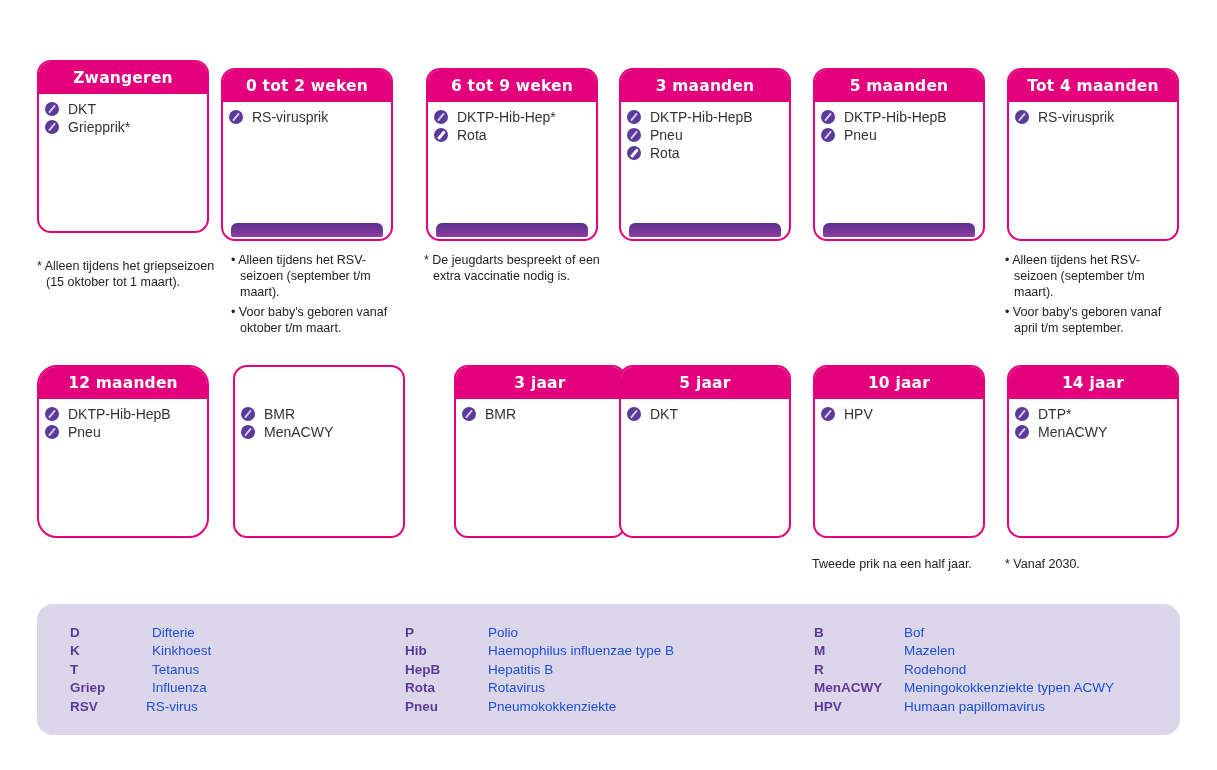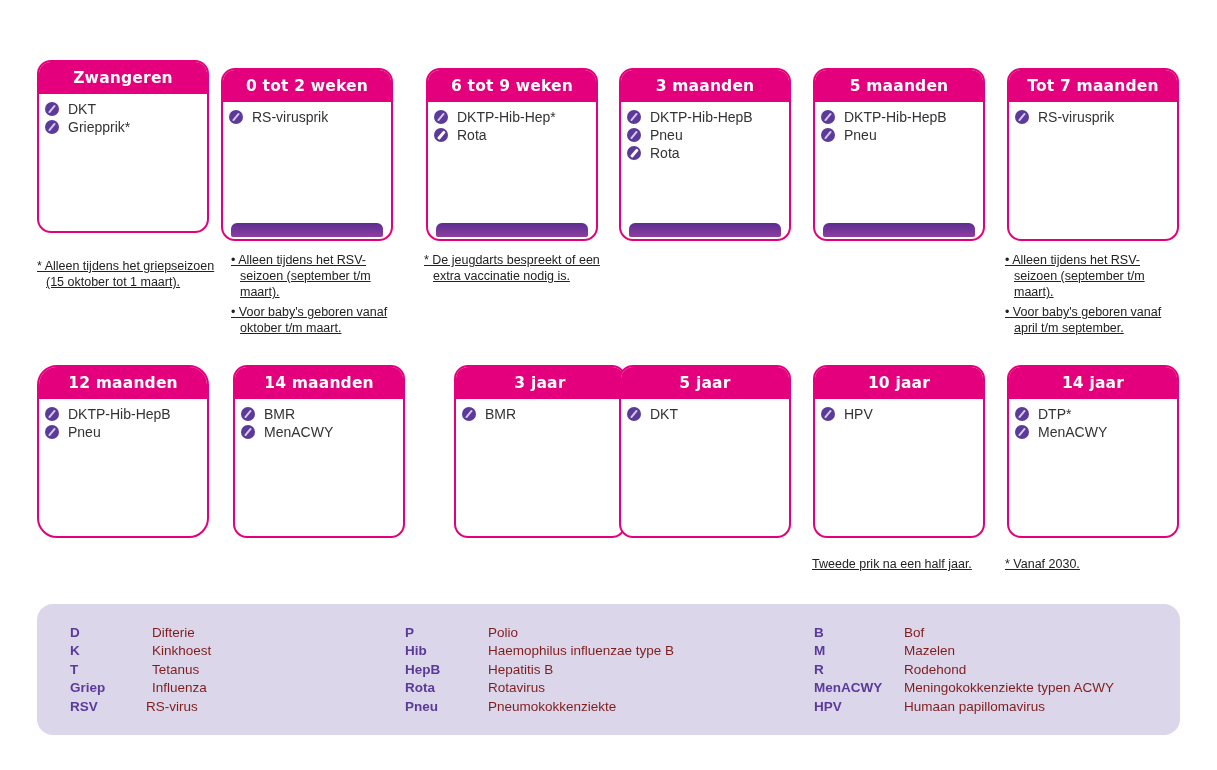--- a/index.html
+++ b/index.html
@@ -13,28 +13,28 @@
   .card .vlist { position: absolute; left: 6px; top: 38px; z-index: 2; }
   .vrow { display: flex; align-items: center; height: 18px; font-size: 14px; color: #333; }
   .vicon { width: 14px; height: 14px; border-radius: 50%; background: #5b3a9a;
            margin-right: 9px; position: relative; flex: none; }
   .vicon::after { content: ""; position: absolute; left: 6px; top: 2px; width: 2px; height: 10px;
                   background: #d6c9ef; transform: rotate(40deg); border-radius: 1px; }
   .vicon.dropper::after { background: #fff; width: 2.5px; }
   .illus { position: absolute; right: 0; bottom: 0; left: 0; top: 32px; z-index: 1; }
   .mat { position: absolute; left: 8px; right: 8px; bottom: 2px; height: 14px;
          background: linear-gradient(#5b2d90, #8d3f9e); border-radius: 6px 6px 2px 2px; }
-  .note { position: absolute; font-size: 12.5px; color: #222; line-height: 16px; text-decoration: underline; }
+  .note { position: absolute; font-size: 12.5px; color: #222; line-height: 16px; }
   .note p { margin: 0 0 4px 0; padding-left: 9px; text-indent: -9px; }
   .legend { position: absolute; left: 37px; top: 604px; width: 1143px; height: 131px;
             background: #dcd6ea; border-radius: 16px; }
   .lcol { position: absolute; top: 19px; }
   .lrow { display: flex; height: 18.5px; font-size: 13.5px; align-items: center; }
   .lrow .abbr { color: #5b3a9a; font-weight: bold; }
-  .lrow .full { color: #7f1d1d; }
+  .lrow .full { color: #1d4ed8; }
 </style>
 </head>
 <body>
 
 <div id="cards">
     <div class="card" style="left: 37px; top: 60px;">
       <div class="hdr">Zwangeren</div>
       <div class="vlist">
         <div class="vrow">
       <span class="vicon"></span>
@@ -105,21 +105,21 @@
         <div class="vrow">
       <span class="vicon"></span>
       <span>Pneu</span>
         </div>
       </div>
       <div class="illus">
         <div class="mat"></div>
       </div>
     </div>
     <div class="card" style="left: 1007px; top: 68px;">
-      <div class="hdr">Tot 7 maanden</div>
+      <div class="hdr">Tot 4 maanden</div>
       <div class="vlist">
         <div class="vrow">
       <span class="vicon"></span>
       <span>RS-virusprik</span>
         </div>
       </div>
       <div class="illus"></div>
     </div>
     <div class="card" style="left: 37px; top: 365px; border-radius: 20px;">
       <div class="hdr">12 maanden</div>
@@ -129,21 +129,20 @@
       <span>DKTP-Hib-HepB</span>
         </div>
         <div class="vrow">
       <span class="vicon"></span>
       <span>Pneu</span>
         </div>
       </div>
       <div class="illus"></div>
     </div>
     <div class="card" style="left: 233px; top: 365px;">
-      <div class="hdr">14 maanden</div>
       <div class="vlist">
         <div class="vrow">
       <span class="vicon"></span>
       <span>BMR</span>
         </div>
         <div class="vrow">
       <span class="vicon"></span>
       <span>MenACWY</span>
         </div>
       </div>

